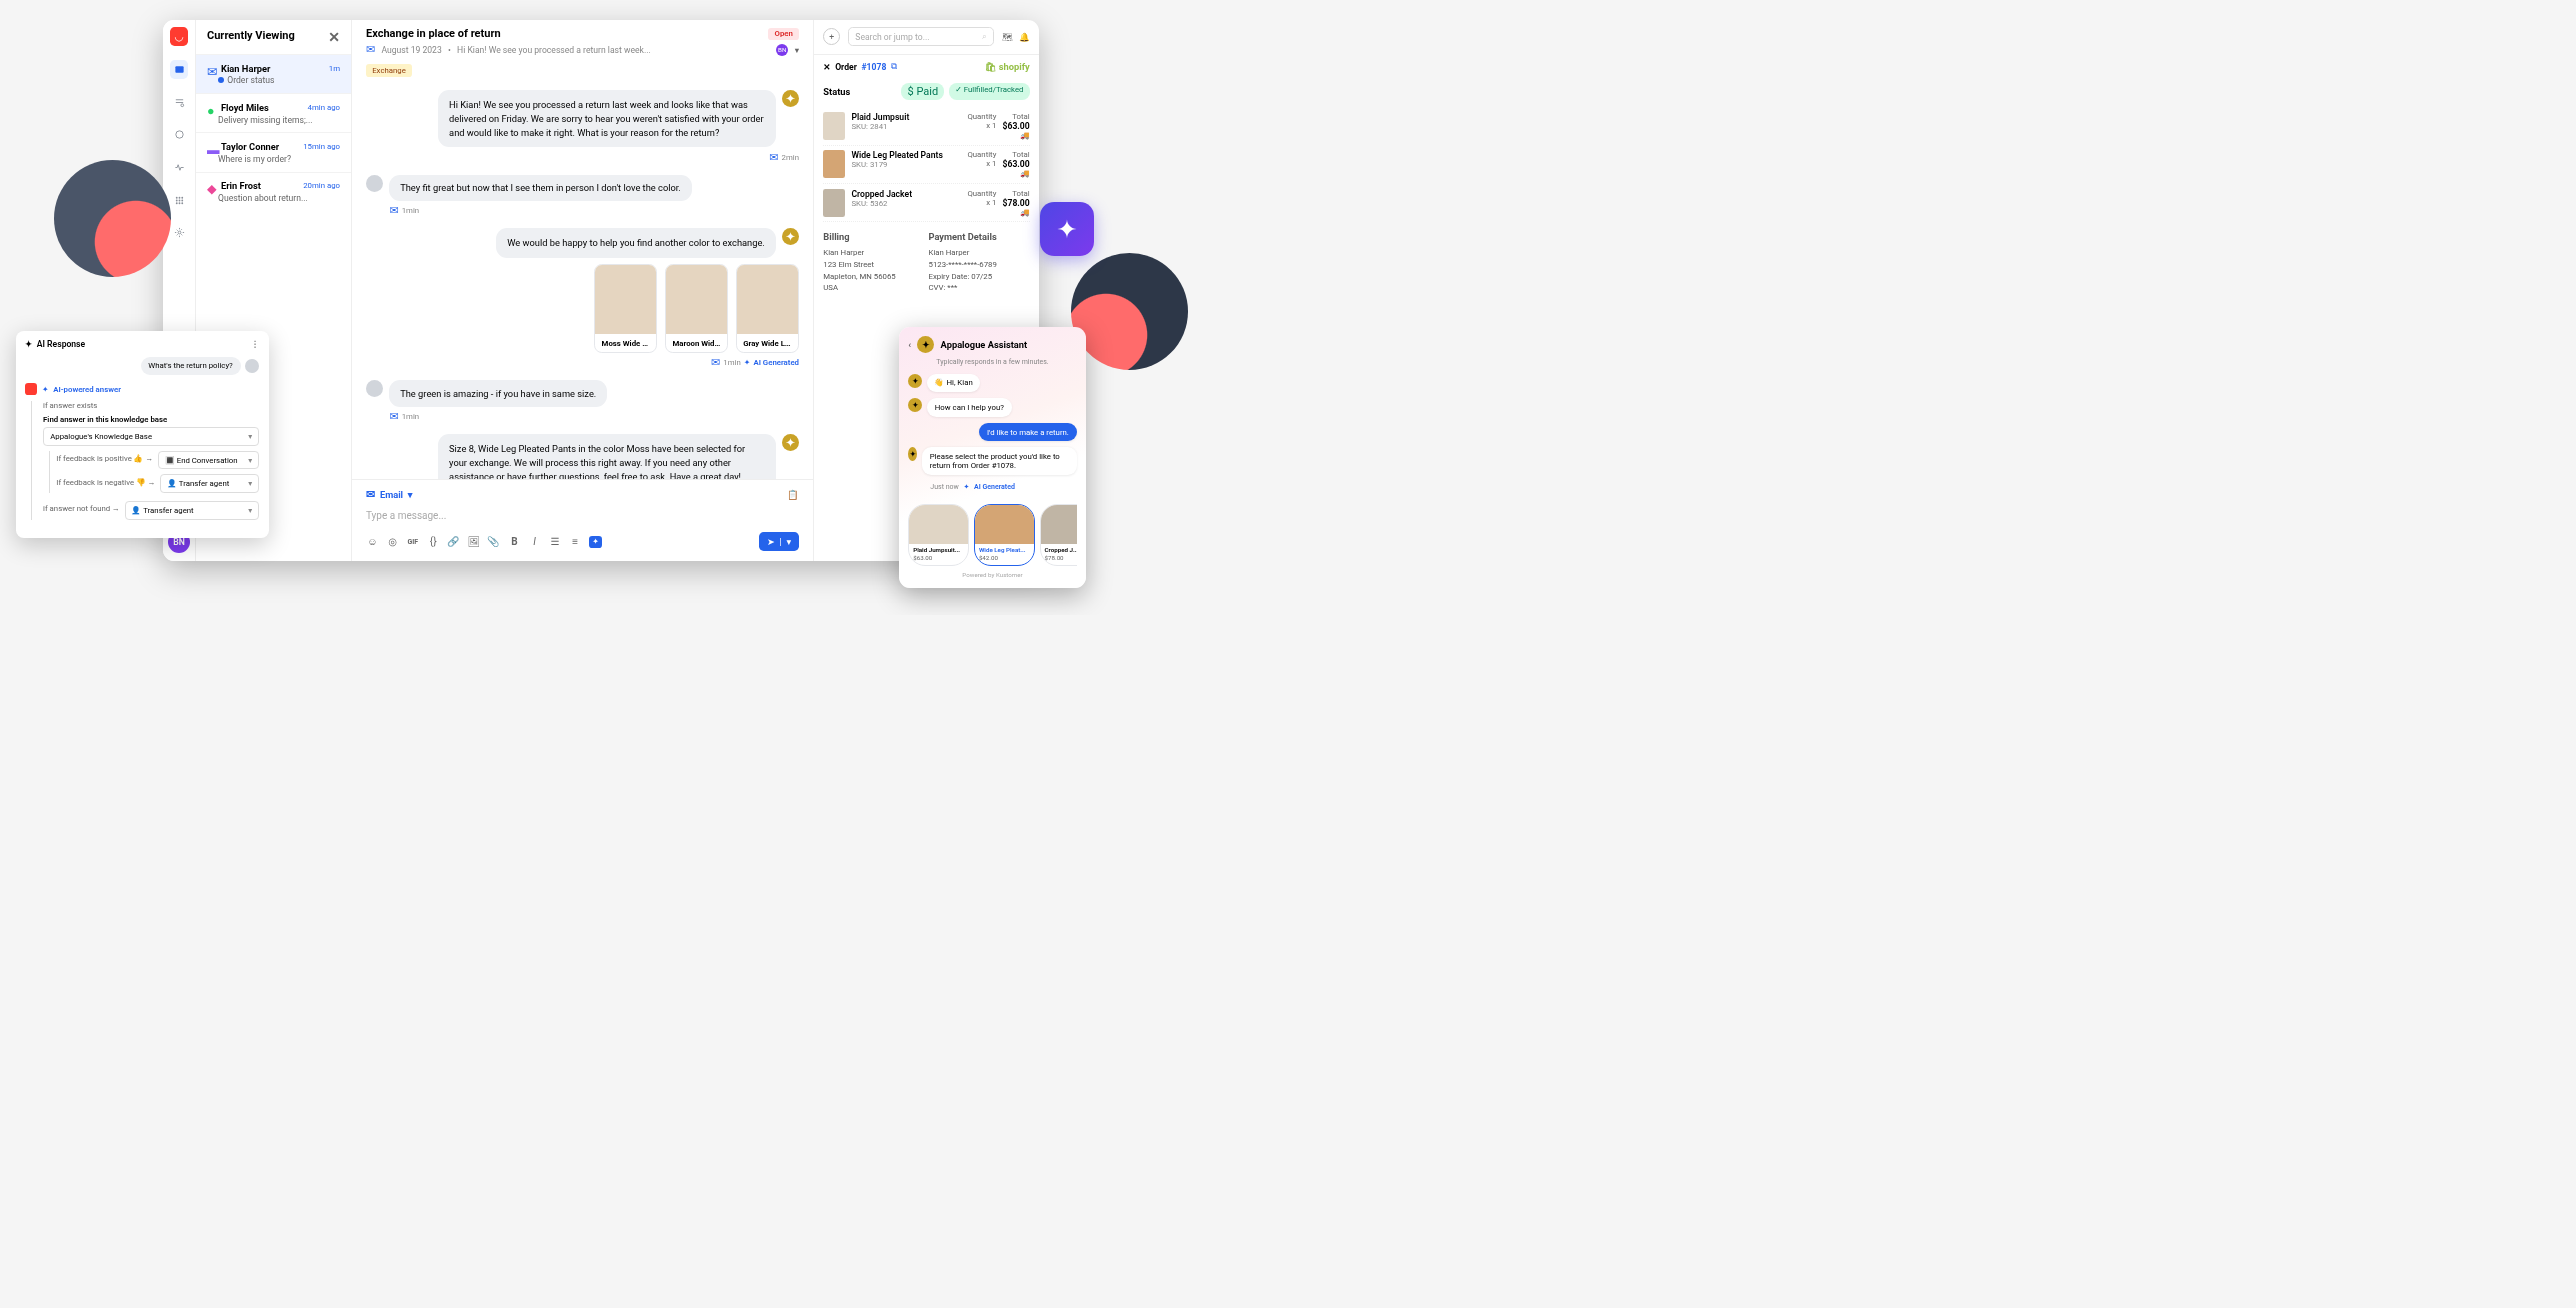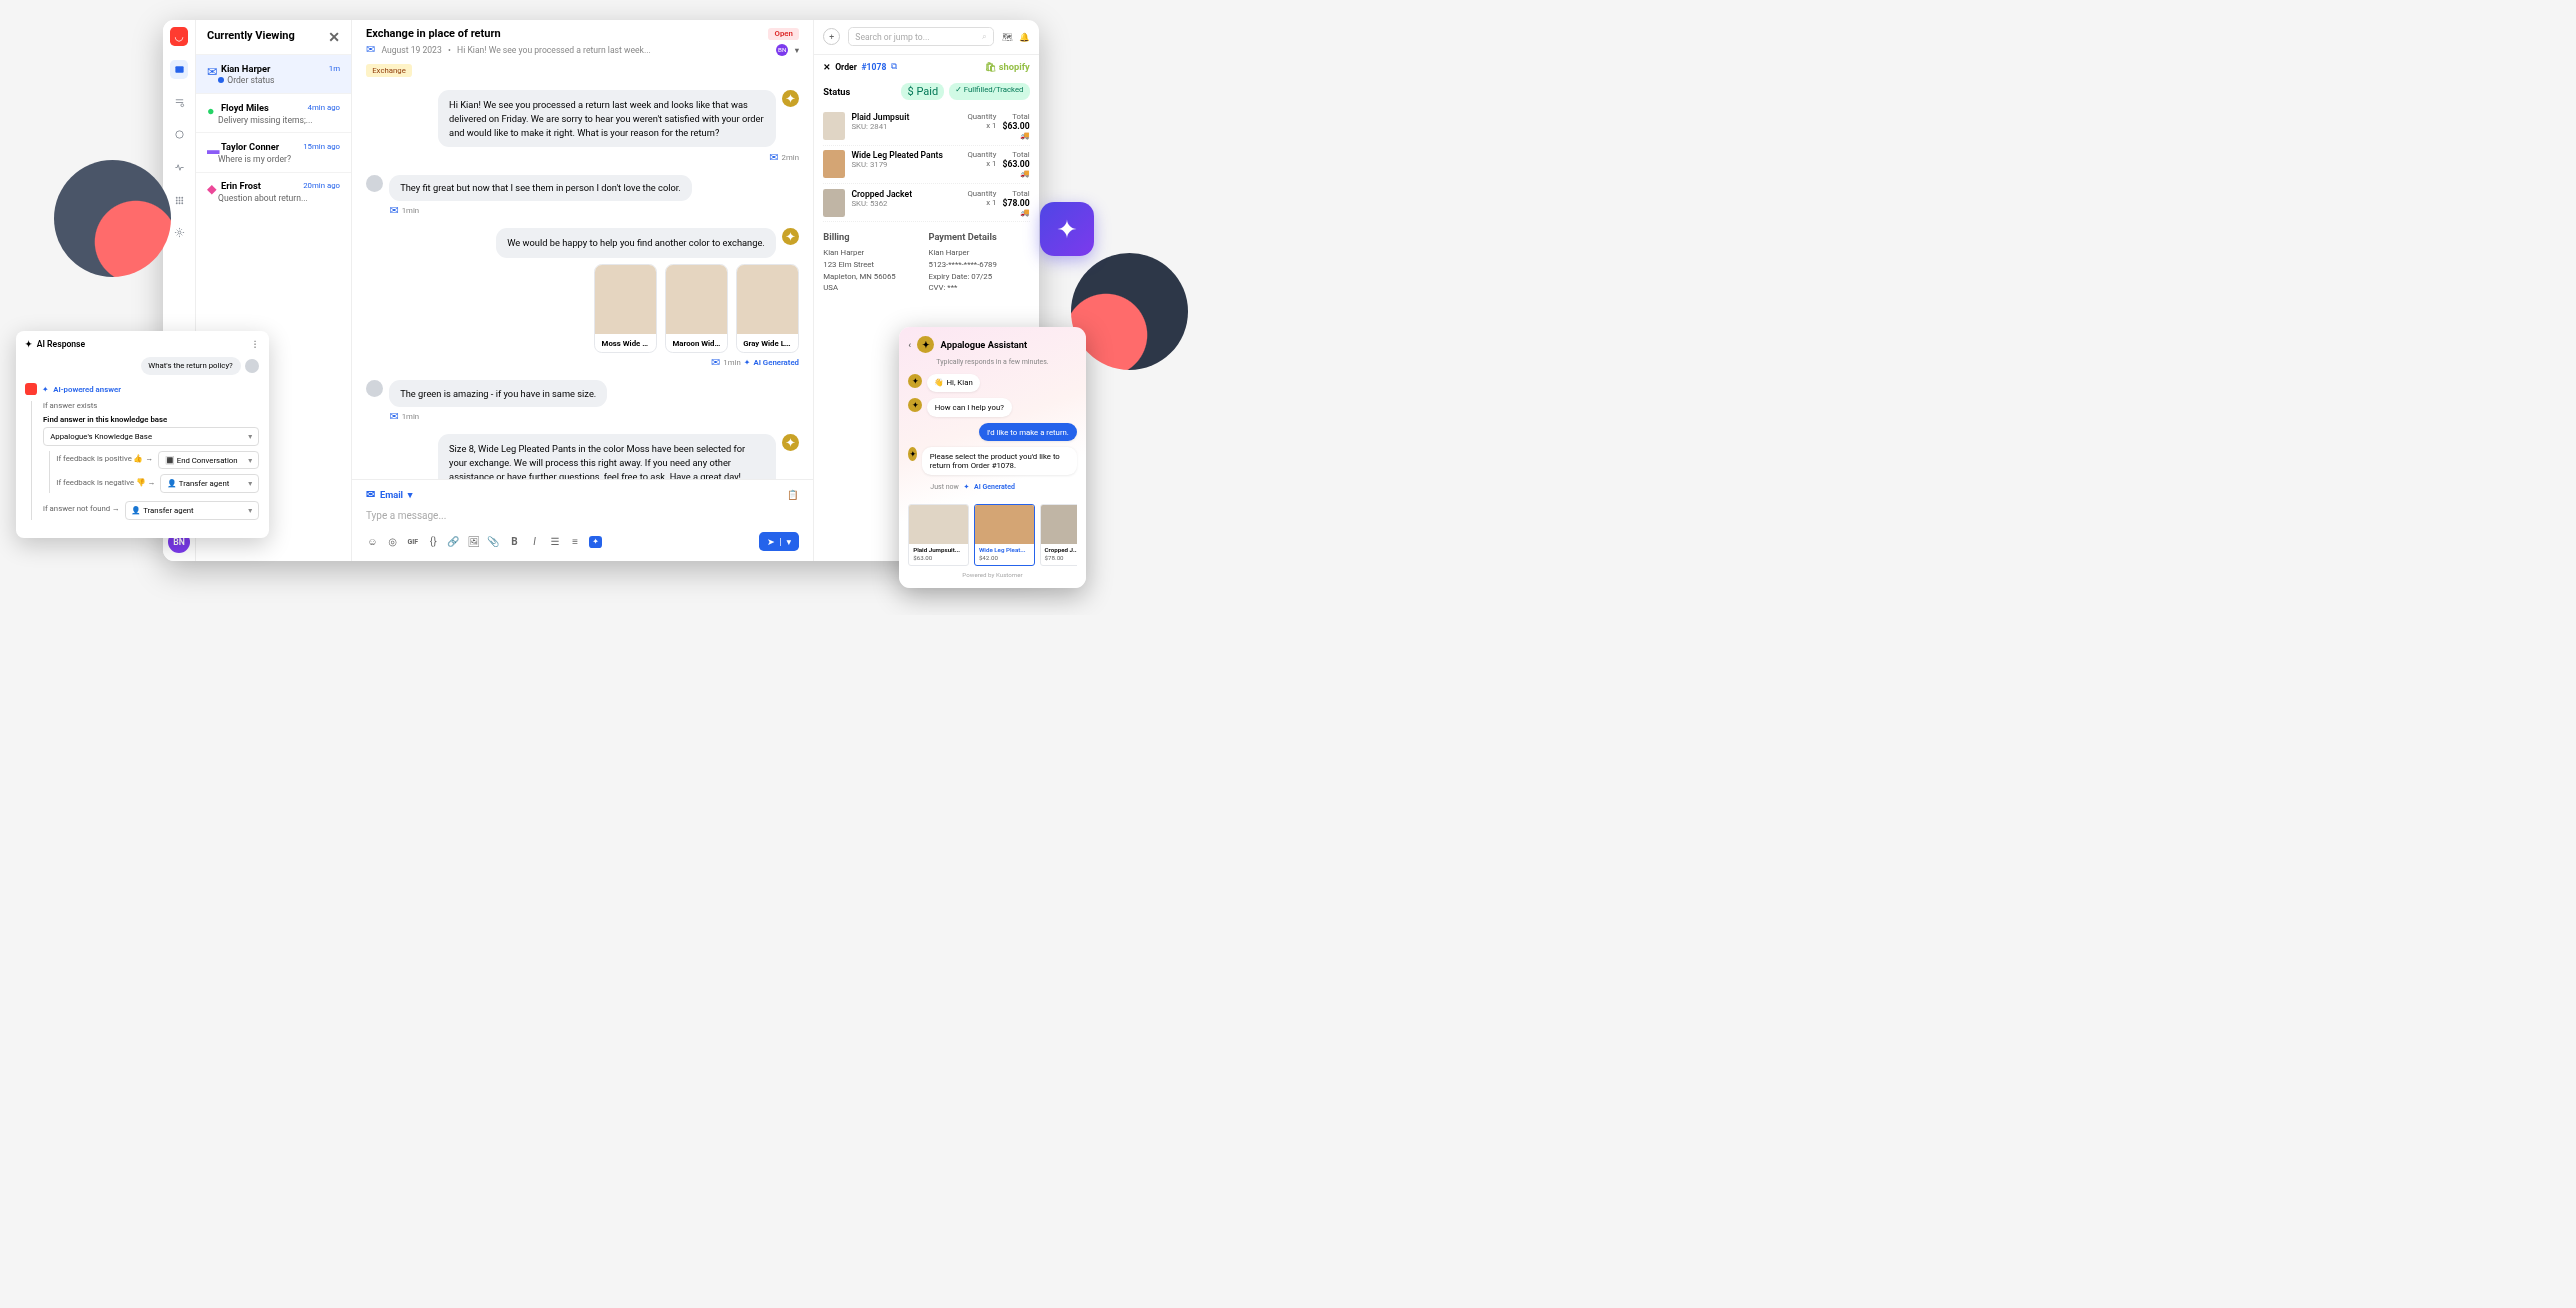--- a/index.html
+++ b/index.html
@@ -121,21 +121,21 @@
 .assistant .a-head { display:flex; align-items:center; gap:6.2px; font-weight:700; font-size:9.3px; margin-bottom:4.7px; }
 .assistant .back { color:#666; cursor:pointer; }
 .assistant .a-av { width:17px; height:17px; border-radius:50%; background:#c9a227; display:flex; align-items:center; justify-content:center; }
 .assistant .responds { text-align:center; color:#888; font-size:7px; margin-bottom:7.8px; }
 .a-msg { display:flex; gap:4.7px; margin-bottom:6.2px; align-items:flex-start; }
 .a-msg .bub { background:#fff; border-radius:9.3px; padding:4.7px 7.8px; font-size:7.8px; box-shadow:0 0.8px 2.3px rgba(0,0,0,0.08); }
 .a-msg.user { justify-content:flex-end; }
 .a-msg.user .bub { background:#2563eb; color:#fff; }
 .a-meta { font-size:7px; color:#888; display:flex; gap:4.7px; margin:1.6px 0 6.2px 22px; }
 .a-products { display:flex; gap:4.7px; overflow-x:auto; margin-top:auto; }
-.a-pcard { min-width:61px; border:0.8px solid #e5e7eb; border-radius:3px; background:#fff; overflow:hidden; }
+.a-pcard { min-width:61px; border:0.8px solid #e5e7eb; border-radius:17px; background:#fff; overflow:hidden; }
 .a-pcard.sel { border:1.6px solid #2563eb; }
 .a-pcard .aimg { height:39px; background:#e0d5c5; }
 .a-pcard .an { font-size:6.2px; font-weight:600; padding:2.3px 3.9px 0; white-space:nowrap; overflow:hidden; text-overflow:ellipsis; }
 .a-pcard .ap { font-size:6.2px; color:#666; padding:0 3.9px 3.1px; }
 .powered { text-align:center; font-size:6.2px; color:#aaa; margin-top:4.7px; }
 
 
 .sparkle { position:absolute; right:113px; top:202px; width:54px; height:54px; background:linear-gradient(135deg,#4f46e5,#7c3aed); border-radius:14px; display:flex; align-items:center; justify-content:center; color:#fff; font-size:25px; box-shadow:0 4.7px 15.6px rgba(79,70,229,0.4); z-index:4; }
 
 

